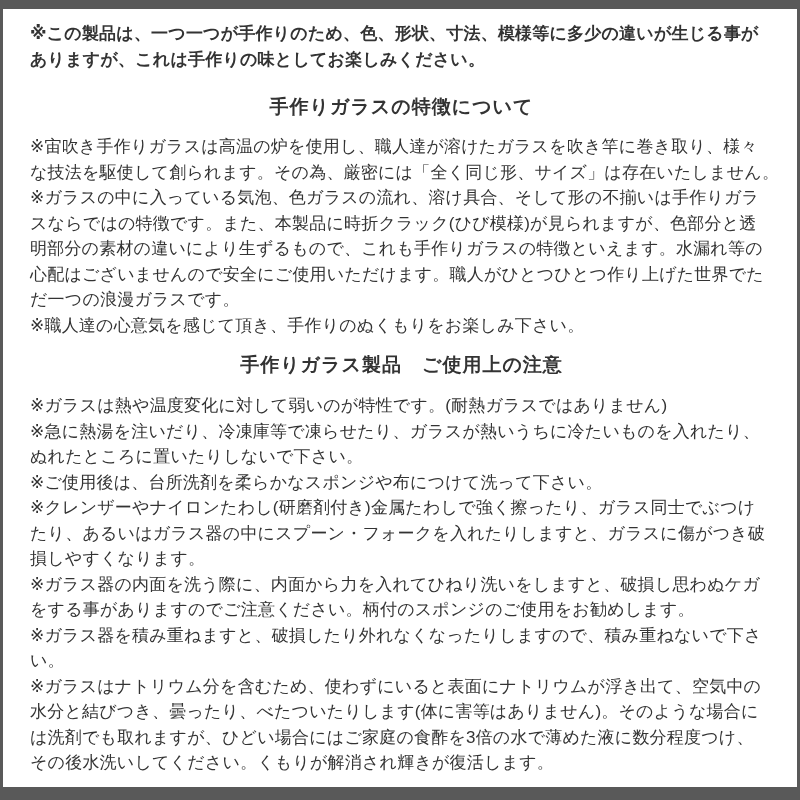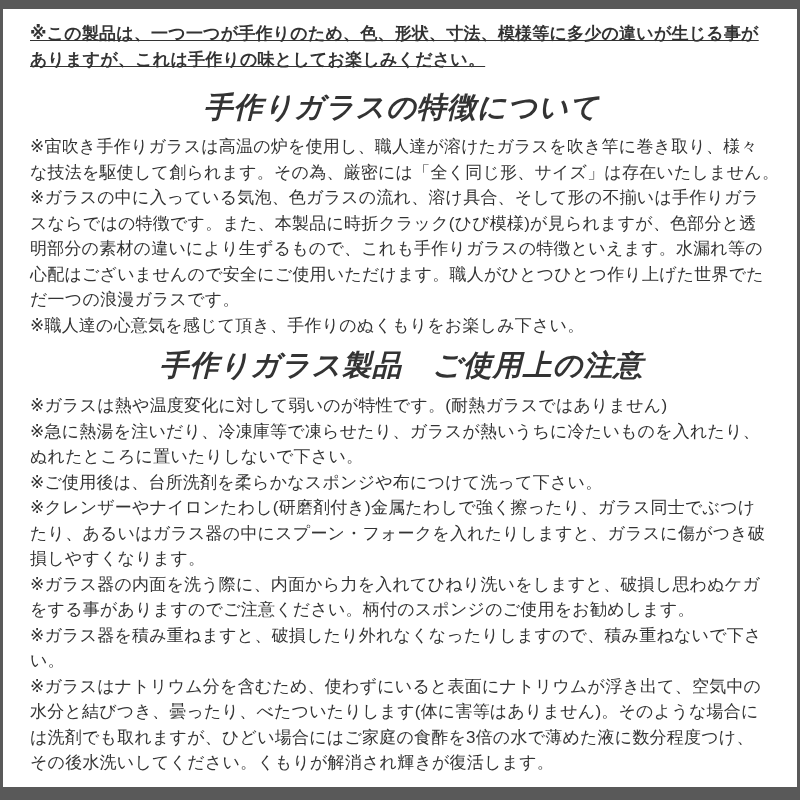--- a/index.html
+++ b/index.html
@@ -31,31 +31,29 @@
   .body-text {
     font-size: 17px;
     line-height: 25.5px;
     white-space: pre;          
     letter-spacing: 0.2px;
     margin: 0;
   }
   .intro {
     margin-top: 12px;
     font-weight: 700;
-    text-decoration: underline;
   }
   .section-heading {
-    font-size: 29px;
+    font-size: 19px;
     line-height: 30px;
     font-weight: 700;
     text-align: center;
     margin: 20px 0 12px 0;
     letter-spacing: 1px;
     white-space: pre;
-    font-style: italic;
   }
   .heading-cautions {
     margin-top: 12px;
     margin-bottom: 13px;
   }
 </style>
 </head>
 <body>
 
 <div class="page">

